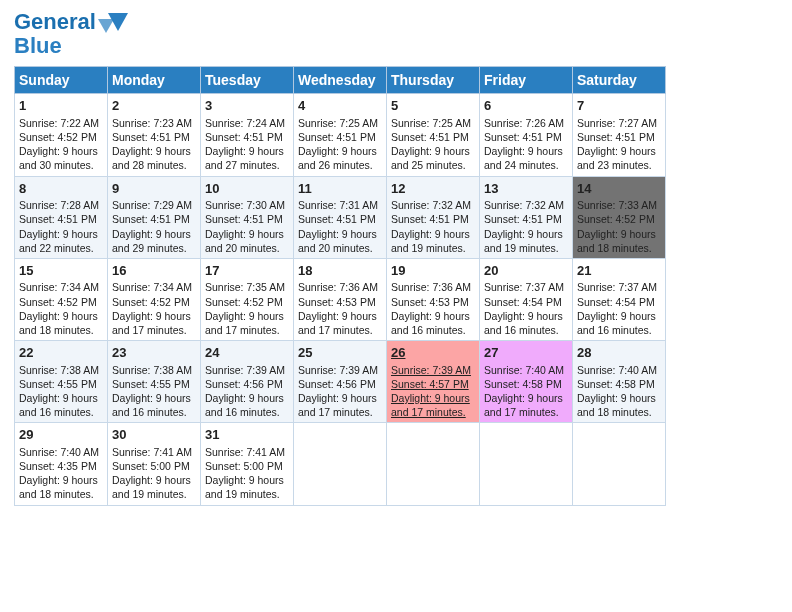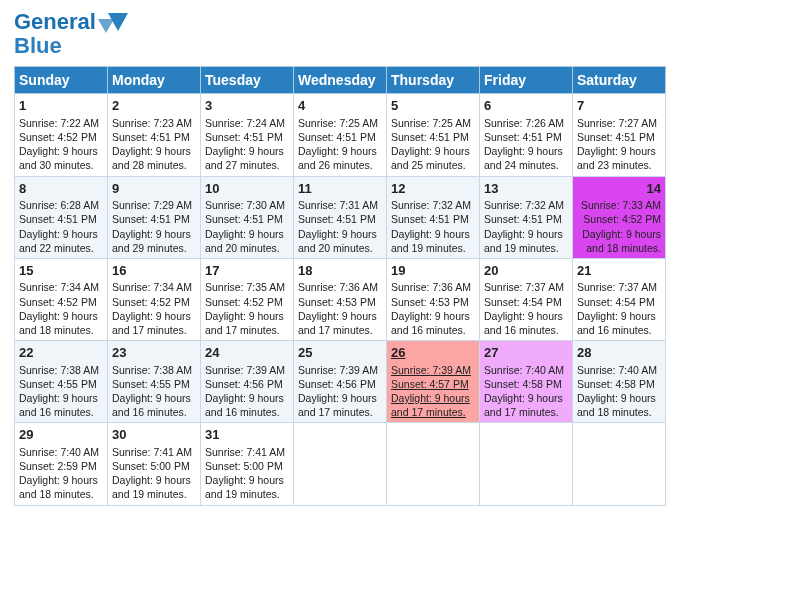--- a/index.html
+++ b/index.html
@@ -162,21 +162,21 @@
             <span class="day-num">7</span>
             <div>Sunrise: 7:27 AM</div>
             <div>Sunset: 4:51 PM</div>
             <div>Daylight: 9 hours</div>
             <div>and 23 minutes.</div>
           </td>
         </tr>
         <tr style="background: rgb(240, 245, 250);">
           <td style="background: rgb(240, 245, 250);">
             <span class="day-num">8</span>
-            <div>Sunrise: 6:28 AM</div>
+            <div>Sunrise: 7:28 AM</div>
             <div>Sunset: 4:51 PM</div>
             <div>Daylight: 9 hours</div>
             <div>and 22 minutes.</div>
           </td>
           <td style="background: rgb(240, 245, 250);">
             <span class="day-num">9</span>
             <div>Sunrise: 7:29 AM</div>
             <div>Sunset: 4:51 PM</div>
             <div>Daylight: 9 hours</div>
             <div>and 29 minutes.</div>
@@ -202,21 +202,21 @@
             <div>Daylight: 9 hours</div>
             <div>and 19 minutes.</div>
           </td>
           <td style="background: rgb(240, 245, 250);">
             <span class="day-num">13</span>
             <div>Sunrise: 7:32 AM</div>
             <div>Sunset: 4:51 PM</div>
             <div>Daylight: 9 hours</div>
             <div>and 19 minutes.</div>
           </td>
-          <td style="background: #d946ef; text-align: right;">
+          <td style="background: #737373;">
             <span class="day-num">14</span>
             <div>Sunrise: 7:33 AM</div>
             <div>Sunset: 4:52 PM</div>
             <div>Daylight: 9 hours</div>
             <div>and 18 minutes.</div>
           </td>
         </tr>
         <tr>
           <td>
             <span class="day-num">15</span>
@@ -316,21 +316,21 @@
             <div>Sunrise: 7:40 AM</div>
             <div>Sunset: 4:58 PM</div>
             <div>Daylight: 9 hours</div>
             <div>and 18 minutes.</div>
           </td>
         </tr>
         <tr>
           <td>
             <span class="day-num">29</span>
             <div>Sunrise: 7:40 AM</div>
-            <div>Sunset: 2:59 PM</div>
+            <div>Sunset: 4:35 PM</div>
             <div>Daylight: 9 hours</div>
             <div>and 18 minutes.</div>
           </td>
           <td>
             <span class="day-num">30</span>
             <div>Sunrise: 7:41 AM</div>
             <div>Sunset: 5:00 PM</div>
             <div>Daylight: 9 hours</div>
             <div>and 19 minutes.</div>
           </td>

